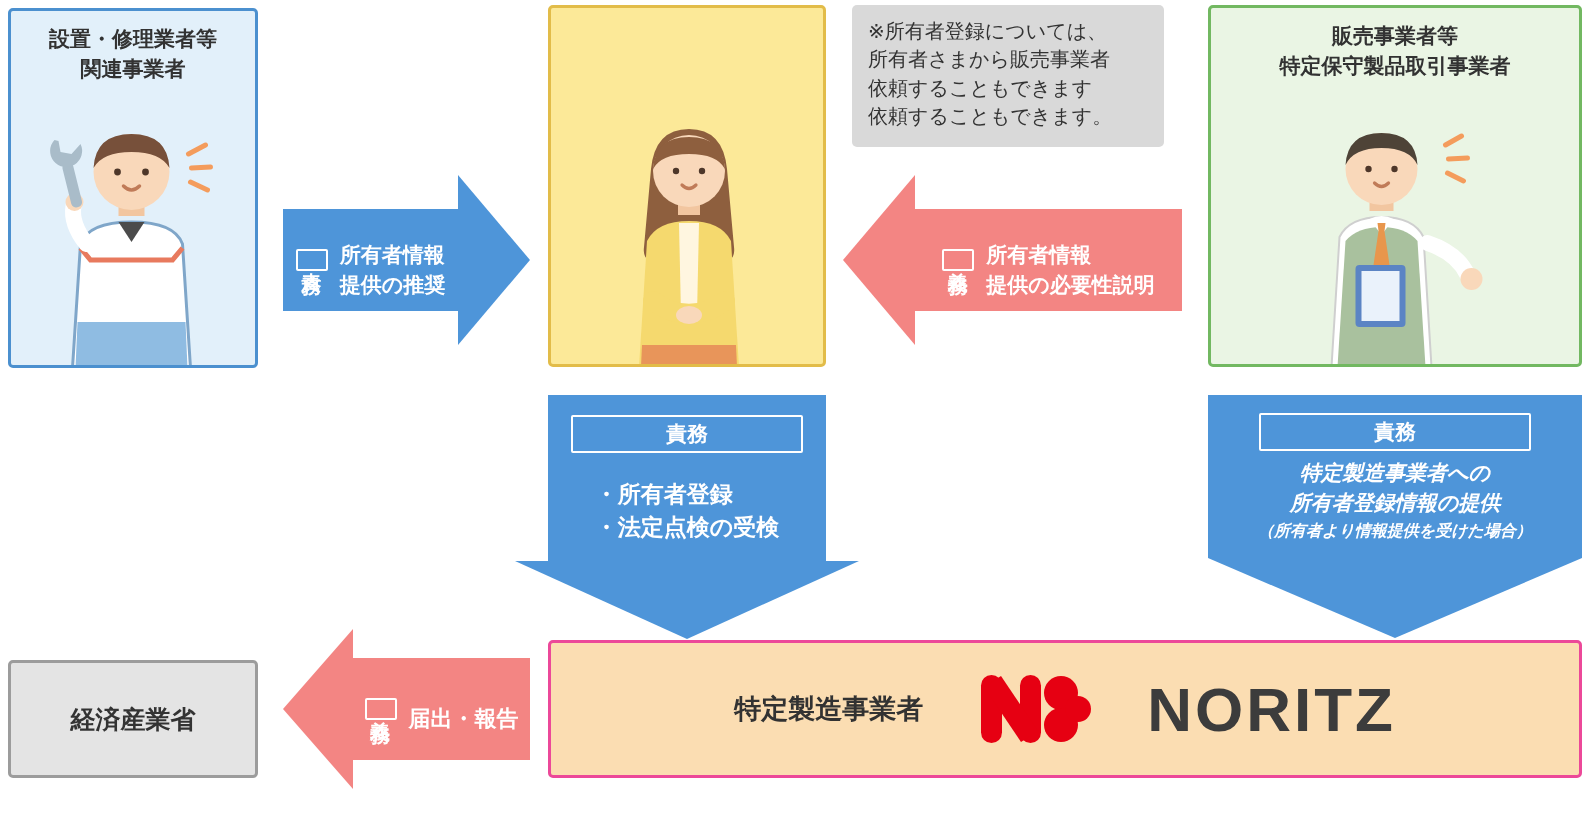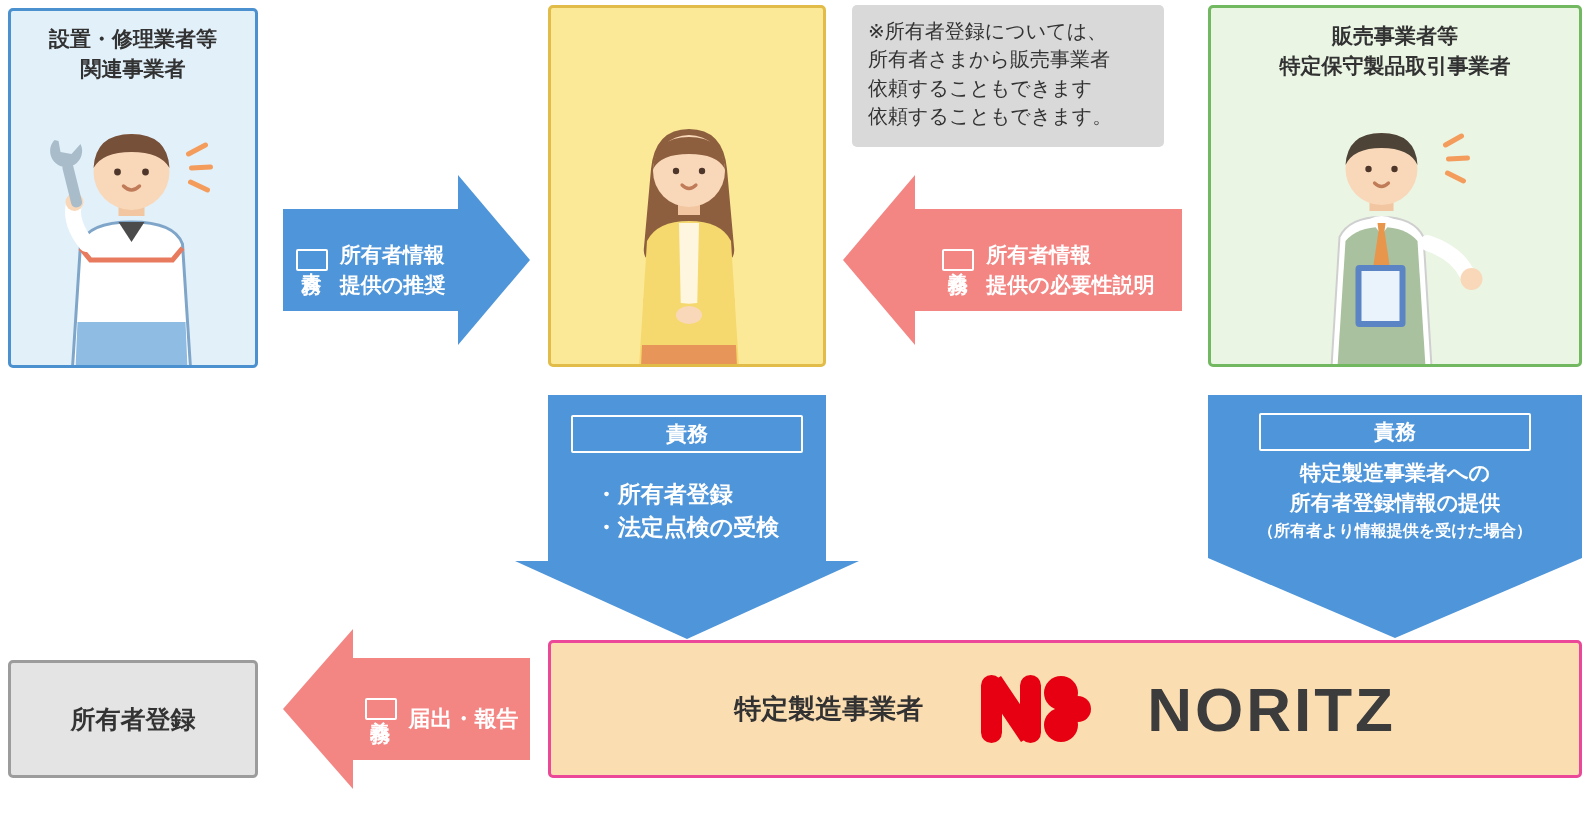--- a/index.html
+++ b/index.html
@@ -33,21 +33,21 @@
 
   
   .v-arrow { position:absolute; display:flex; flex-direction:column; align-items:center; }
   .v-body { display:flex; flex-direction:column; align-items:center; }
   .v-body.center { width:278px; height:166px; padding-top:20px; }
   .v-body.right { width:374px; height:163px; padding-top:18px; }
   .badge-h { border:2px solid #fff; border-radius:2px; color:#fff; font-weight:bold; font-size:21px; text-align:center; padding:3px 0; }
   .badge-h.center { width:232px; }
   .badge-h.right { width:272px; }
   .duty-list { margin-top:25px; font-size:23px; font-weight:bold; color:#fff; line-height:1.42; text-align:left; }
-  .seller-duty-text { margin-top:7px; font-size:21px; font-weight:bold; color:#fff; line-height:1.42; text-align:center; }
+  .seller-duty-text { margin-top:7px; font-size:21px; font-weight:bold; color:#fff; line-height:1.42; text-align:center;font-style:italic; }
   .seller-duty-text .small { font-size:16px; margin-top:2px; }
   .down-head { width:0; height:0; }
   .down-head.center { border-left:172px solid transparent; border-right:172px solid transparent; border-top:78px solid #4E95D9; }
   .down-head.right { border-left:187px solid transparent; border-right:187px solid transparent; border-top:80px solid #4E95D9; }
 
   .pos-recommend { left:283px; top:175px; }
   .pos-explain { left:843px; top:175px; }
   .pos-owner-duties { left:515px; top:395px; width:344px; }
   .pos-seller-duty { left:1208px; top:395px; width:374px; }
   .pos-report { left:283px; top:629px; height:160px; }
@@ -170,21 +170,21 @@
       <div class="seller-duty-text">
         <div>特定製造事業者への</div>
         <div>所有者登録情報の提供</div>
         <div class="small">（所有者より情報提供を受けた場合）</div>
       </div>
     </div>
     <div class="down-head right"></div>
   </div>
 
   <div class="box ministry">
-    <div>所有者登録</div>
+    <div>経済産業省</div>
   </div>
 
   <div class="h-arrow pos-report">
     <div class="head-left sm"></div>
     <div class="h-body red-bg" style="width:177px;">
       <div class="badge-v">義務</div>
       <div class="arrow-text big">届出・報告</div>
     </div>
   </div>
 

